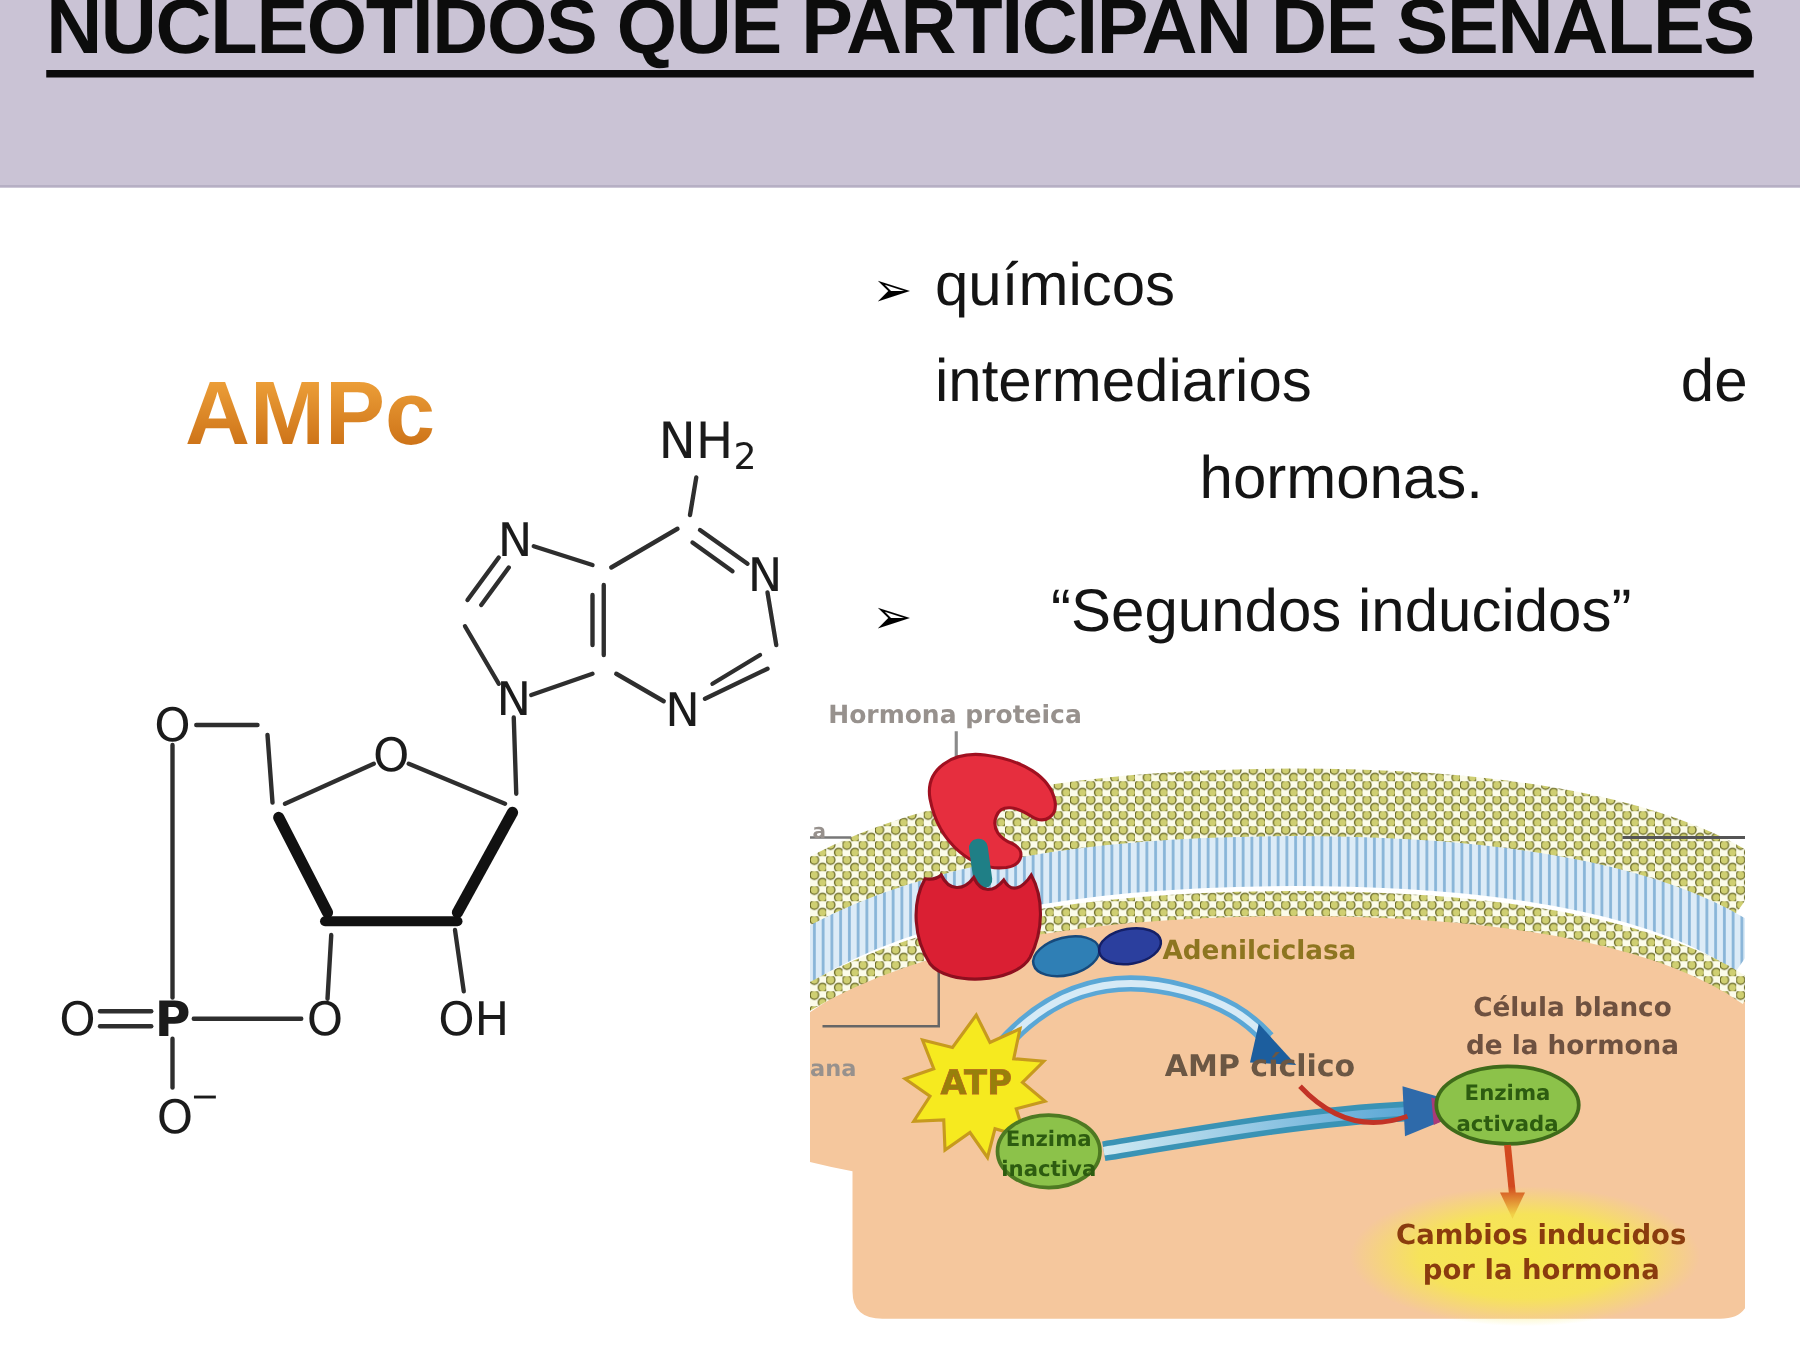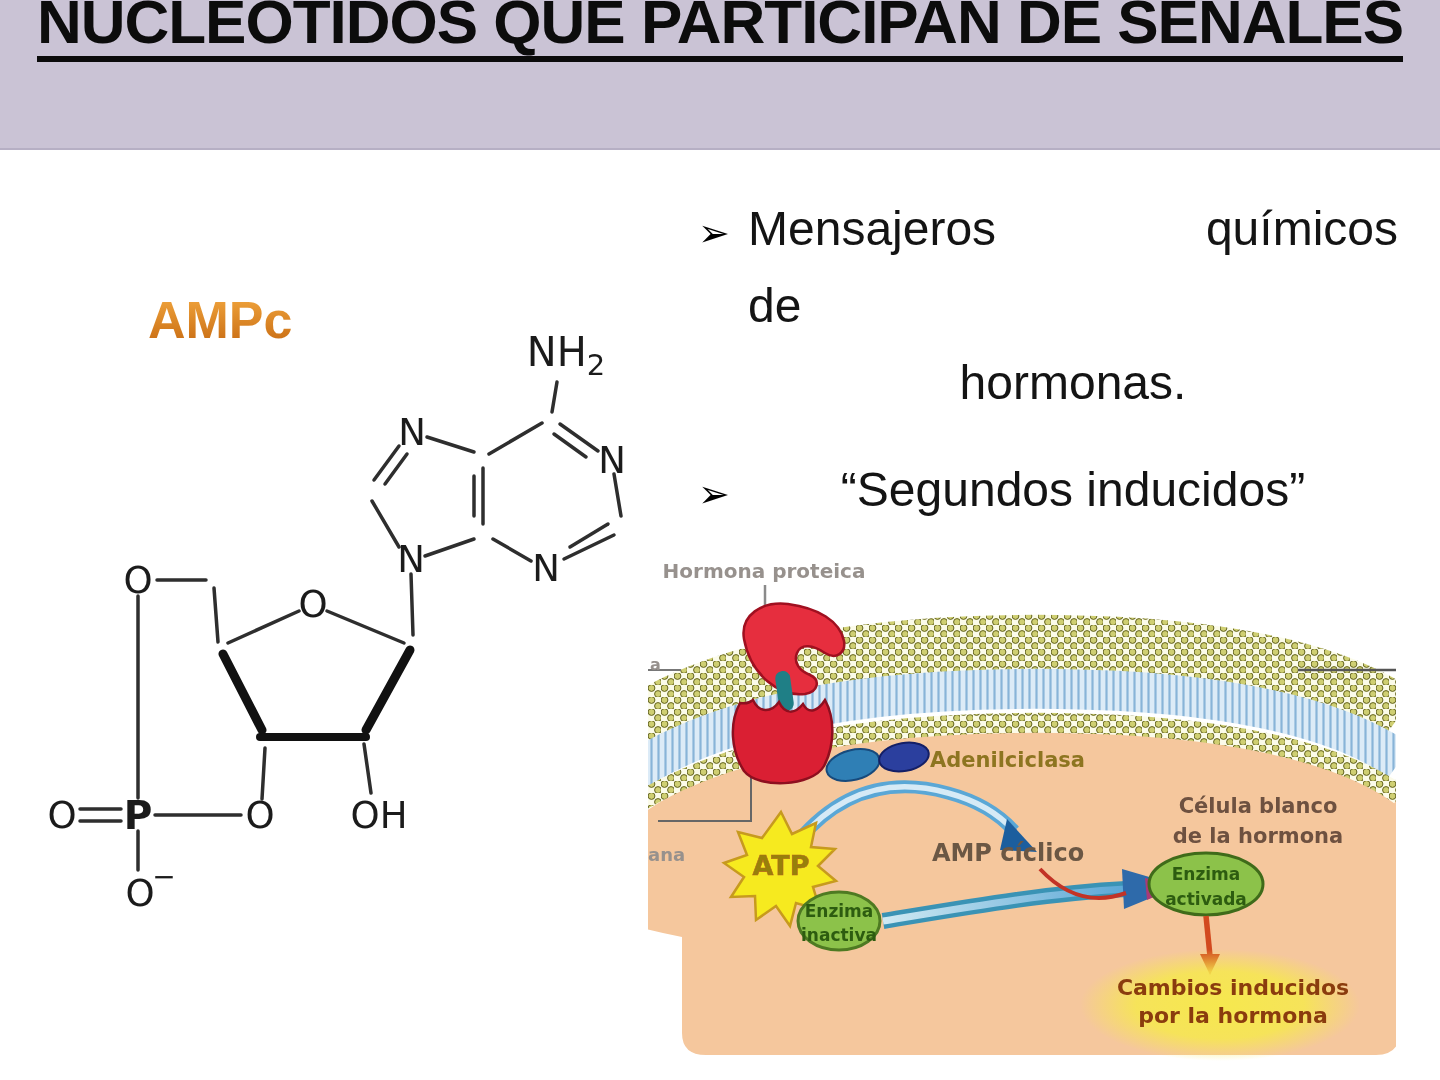--- a/index.html
+++ b/index.html
@@ -11,21 +11,21 @@
               border-bottom:2px solid #b6afc4;padding-left:44px;}
   .title-l1{position:absolute;left:0;top:-14px;width:1440px;text-align:center;
             font-size:62px;font-weight:700;letter-spacing:-1px;color:#0c0c0c;white-space:nowrap;}
   .title-l2{position:absolute;left:0;top:72px;width:1440px;text-align:center;
             font-size:62px;color:#0c0c0c;white-space:nowrap;}
   .u{border-bottom:6px solid #0b0b0b;display:inline-block;line-height:1.08;}
   .title-l2 .u{font-weight:700;}
   .title-l2 .rest{font-weight:400;letter-spacing:-2px;}
 
   
-  .ampc{position:absolute;left:148px;top:290px;font-size:52px;font-weight:700;letter-spacing:0px;
+  .ampc{position:absolute;left:148px;top:290px;font-size:72px;font-weight:700;letter-spacing:0px;
         background:linear-gradient(#f5ab42,#c4660e);-webkit-background-clip:text;background-clip:text;
         color:transparent;text-shadow:none;}
 
   
   .bullets{position:absolute;left:698px;top:190px;width:700px;color:#141414;}
   .bullet{position:relative;padding-left:50px;font-size:48px;line-height:77px;margin-bottom:30px;}
   .bullet .marker{position:absolute;left:0;top:5px;font-size:38px;color:#000;}
   .jline{display:flex;justify-content:space-between;}
   .jline.single{justify-content:center;}
 
@@ -38,24 +38,24 @@
 <div class="title-band">
   <div class="title-l1"><span class="u">NUCLEÓTIDOS QUE PARTICIPAN DE SEÑALES</span></div>
 </div>
 
 <div class="ampc">AMPc</div>
 
 <div class="bullets">
     <div class="bullet">
       <span class="marker">➢</span>
       <div class="jline">
-        <span>Mensajeros</span>
         <span>químicos</span>
       </div>
       <div class="jline">
+        <span>intermediarios</span>
         <span>de</span>
       </div>
       <div class="jline single">
         <span>hormonas.</span>
       </div>
     </div>
     <div class="bullet">
       <span class="marker">➢</span>
       <div class="jline single">
         <span>“Segundos inducidos”</span>

